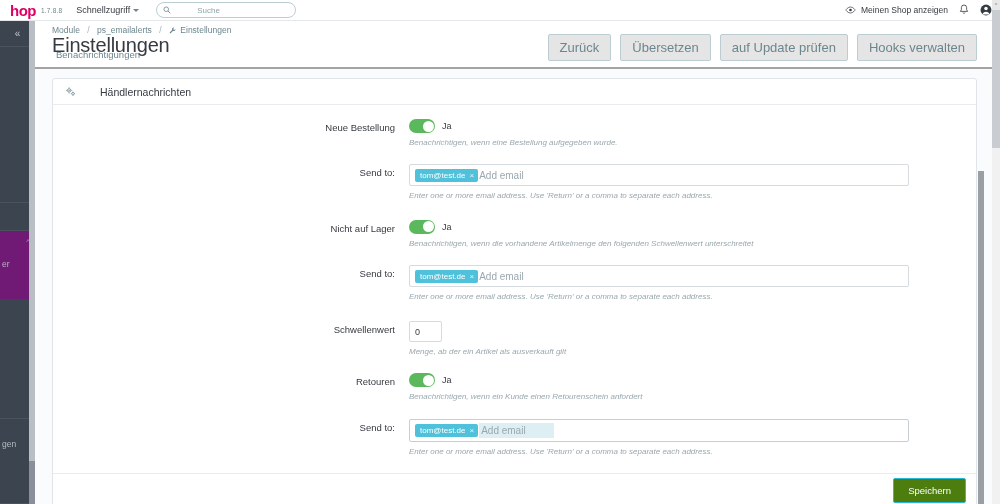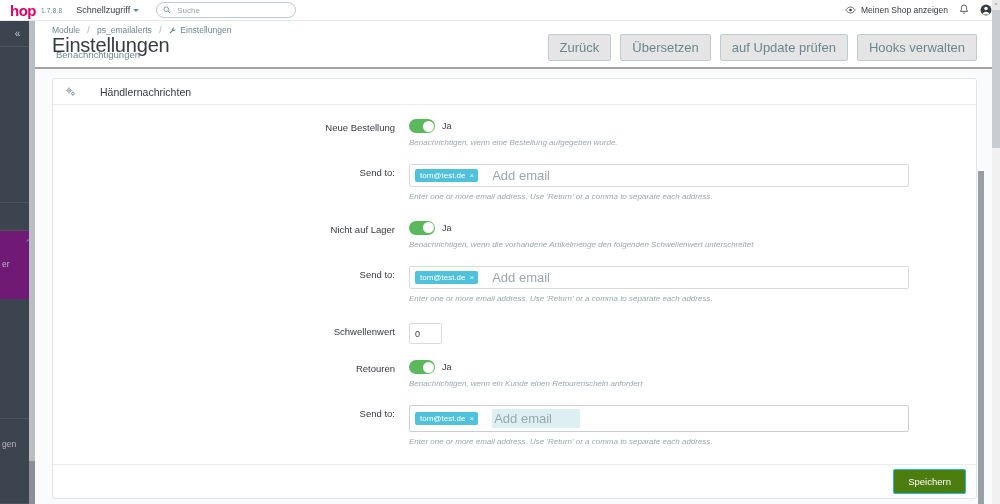--- a/index.html
+++ b/index.html
@@ -26,21 +26,21 @@
     font-size: 9px; color: #363a41; margin-left: 14px; white-space: nowrap;
   }
   .caret-down {
     display: inline-block; width: 0; height: 0; margin-left: 3px;
     border-left: 3px solid transparent; border-right: 3px solid transparent;
     border-top: 3.5px solid #6c868e; vertical-align: middle;
   }
   .search-wrap {
     margin-left: 17px; width: 140px; height: 16px;
     border: 1px solid #bbcdd2; border-radius: 9px;
-    display: flex; align-items: center; padding: 0 6px; background: #fff;
+    display: flex; align-items: center; padding: 0 6px; background: #fff; gap: 20px;
   }
   .search-ico { width: 8px; height: 8px; flex: 0 0 auto; }
   .search-ph { font-size: 8px; color: #8fa3ab; margin-left: 6px; }
   .topbar-right {
     margin-left: auto; display: flex; align-items: center; gap: 11px;
     padding-right: 8px;
   }
   .shop-link { display: flex; align-items: center; gap: 5px; font-size: 8.5px; color: #363a41; }
 
   
@@ -128,30 +128,30 @@
   }
   .toggle .knob {
     position: absolute; top: 1.5px; right: 1.5px; width: 11px; height: 11px;
     border-radius: 50%; background: #ffffff;
   }
   .toggle-label { font-size: 9px; color: #363a41; }
 
   .tagfield {
     width: 500px; min-height: 22px; background: #ffffff;
     border: 1px solid #d6dbe0; border-radius: 2px;
-    display: flex; align-items: center; padding: 3px 5px; gap: 14px;
+    display: flex; align-items: center; padding: 3px 5px; gap: 1px;
   }
   .tagfield.focused { border-color: #c9ced4; }
   .tag {
     background: #4fc1da; color: #ffffff; font-size: 8px; border-radius: 2px;
     padding: 2px 4px 2px 5px; display: flex; align-items: center; gap: 4px;
     white-space: nowrap;
   }
   .tag .tag-x { font-size: 8px; opacity: .85; cursor: pointer; }
-  .tag-ph { font-size: 13px; color: #9aa8ae; }
+  .tag-ph { font-size: 10px; color: #9aa8ae; }
   .tag-ph.hl { background: #ddeff3; padding: 2px 28px 2px 2px; }
 
   .num-input {
     width: 33px; height: 21px; border: 1px solid #d6dbe0; border-radius: 2px;
     font-size: 9px; color: #363a41; padding: 0 5px; background: #fff;
     font-family: "Liberation Sans", sans-serif;
   }
 
   .panel-foot {
     border-top: 1px solid #e9ecef; height: 34px;
@@ -340,20 +340,21 @@
               <span class="tag-ph">Add email</span>
             </div>
             <div class="hint">Enter one or more email address. Use 'Return' or a comma to separate each address.</div>
           </div>
         </div>
 
         <div class="form-row" style="margin-bottom:16px;">
           <div class="form-label">Schwellenwert</div>
           <div class="form-ctrl">
             <input class="num-input" type="text" value="0" style="">
+            <div class="hint">Menge, ab der ein Artikel als ausverkauft gilt</div>
           </div>
         </div>
 
         <div class="form-row" style="margin-bottom:16px;">
           <div class="form-label">Retouren</div>
           <div class="form-ctrl">
             <div class="toggle-row">
               <div class="toggle">
                   <span class="knob"></span>
                 </div>

